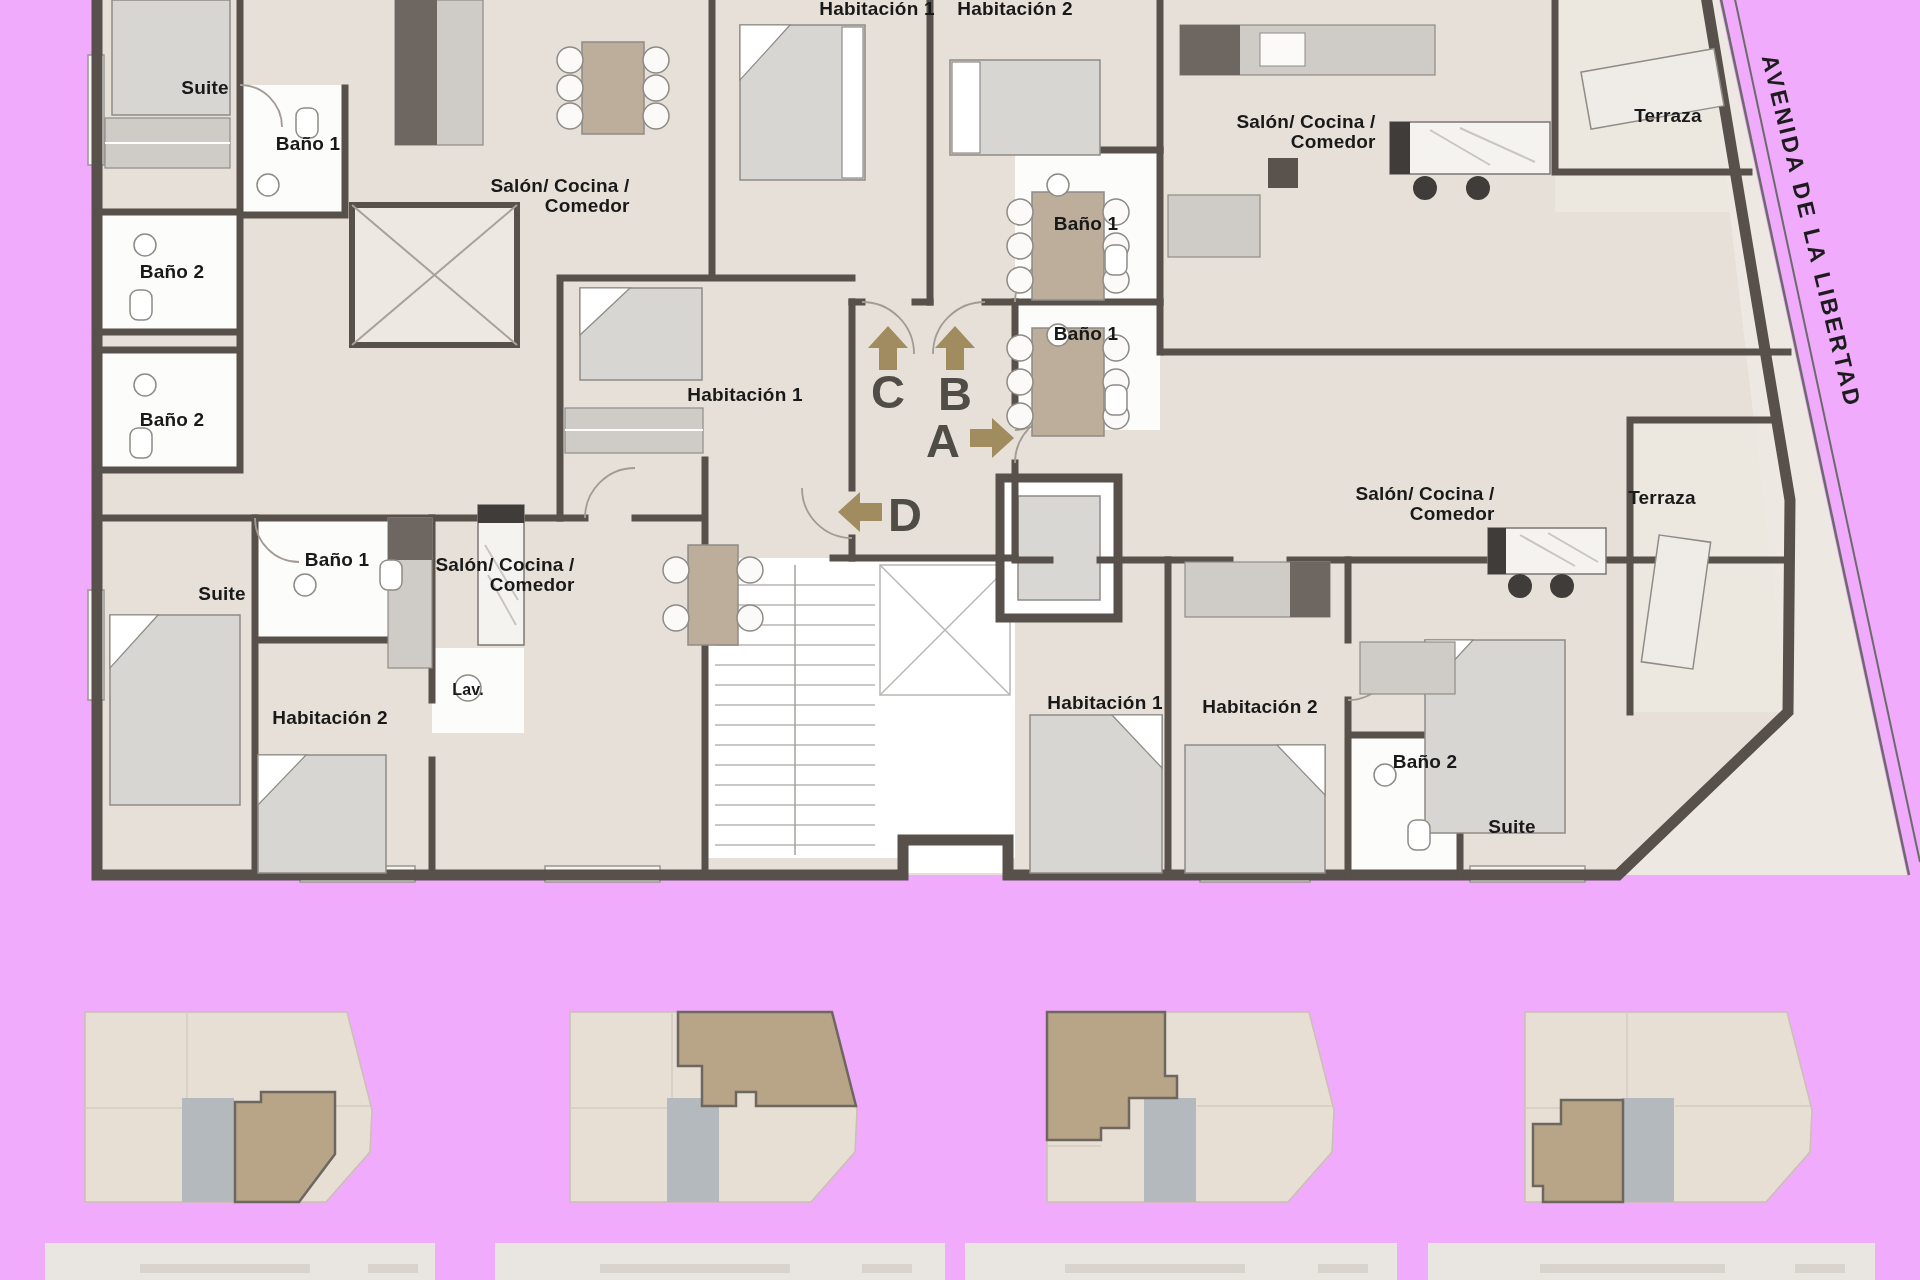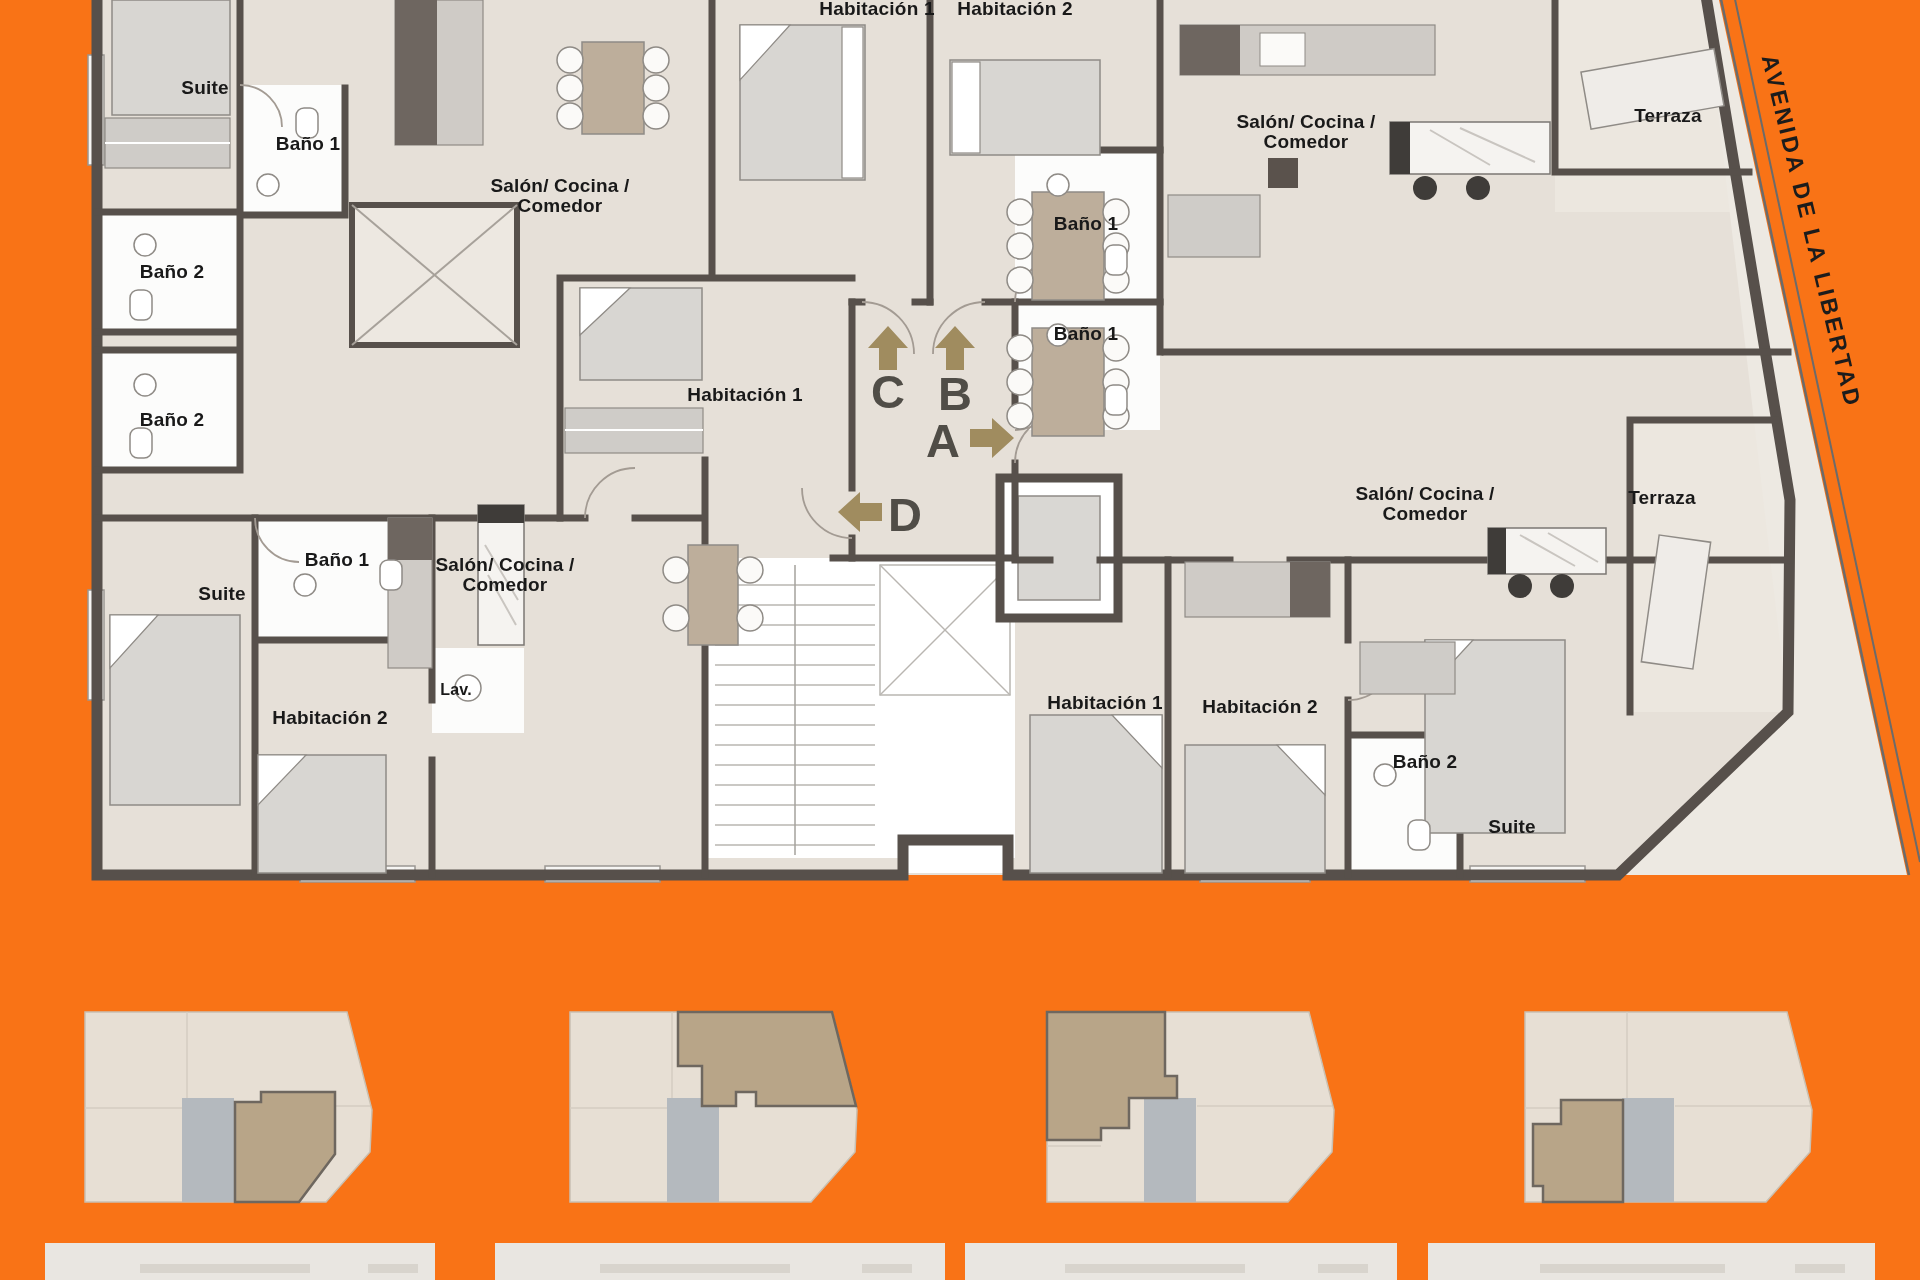--- a/index.html
+++ b/index.html
@@ -1,22 +1,22 @@
 <!DOCTYPE html>
 <html><head>
 <meta charset="utf-8">
 <style>
   html,body{margin:0;padding:0;background:#fff;}
-  #stage{position:relative;width:1920px;height:1280px;overflow:hidden;background:#f97316;
+  #stage{position:relative;width:1920px;height:1280px;overflow:hidden;background:#f0abfc;
          font-family:"Liberation Sans",sans-serif;}
   #plan-svg{position:absolute;left:0;top:0;}
   .lbl{position:absolute;transform:translate(-50%,-50%);font:700 19px "Liberation Sans",sans-serif;
        color:#191919;white-space:nowrap;letter-spacing:.2px;}
   .lbl-sm{font-size:16px;}
-  .salon{line-height:20px;text-align:center;}
+  .salon{line-height:20px;text-align:right;}
   .unit{position:absolute;transform:translate(-50%,-50%);font:700 47px "Liberation Sans",sans-serif;
         color:#504d47;}
   .street-bottom{position:absolute;transform:translate(-50%,-50%);font:700 28px "Liberation Sans",sans-serif;
         font-style:italic;letter-spacing:1.5px;color:#232323;}
   .street-right{position:absolute;font:700 23px "Liberation Sans",sans-serif;letter-spacing:3px;
         color:#1c1c1c;transform-origin:0 0;transform:rotate(76.5deg);white-space:nowrap;}
 </style>
 </head>
 <body>
 
@@ -332,21 +332,21 @@
   <div>Comedor</div>
 </div>
 <div class="lbl" style="left:1662px;top:498px;">Terraza</div>
 <div class="lbl" style="left:337px;top:560px;">Baño 1</div>
 <div class="lbl" style="left:222px;top:594px;">Suite</div>
 <div class="lbl salon" style="left:505px;top:575px;">
   <div>Salón/ Cocina /</div>
   <div>Comedor</div>
 </div>
 <div class="lbl" style="left:330px;top:718px;">Habitación 2</div>
-<div class="lbl lbl-sm" style="left:456px;top:690px;">Lav.</div>
+<div class="lbl lbl-sm" style="left:468px;top:690px;">Lav.</div>
 <div class="lbl" style="left:1105px;top:703px;">Habitación 1</div>
 <div class="lbl" style="left:1260px;top:707px;">Habitación 2</div>
 <div class="lbl" style="left:1425px;top:762px;">Baño 2</div>
 <div class="lbl" style="left:1512px;top:827px;">Suite</div>
 
 <div class="unit" style="left:888px;top:391px;">C</div>
 <div class="unit" style="left:955px;top:393px;">B</div>
 <div class="unit" style="left:943px;top:440px;">A</div>
 <div class="unit" style="left:905px;top:514px;">D</div>
 

